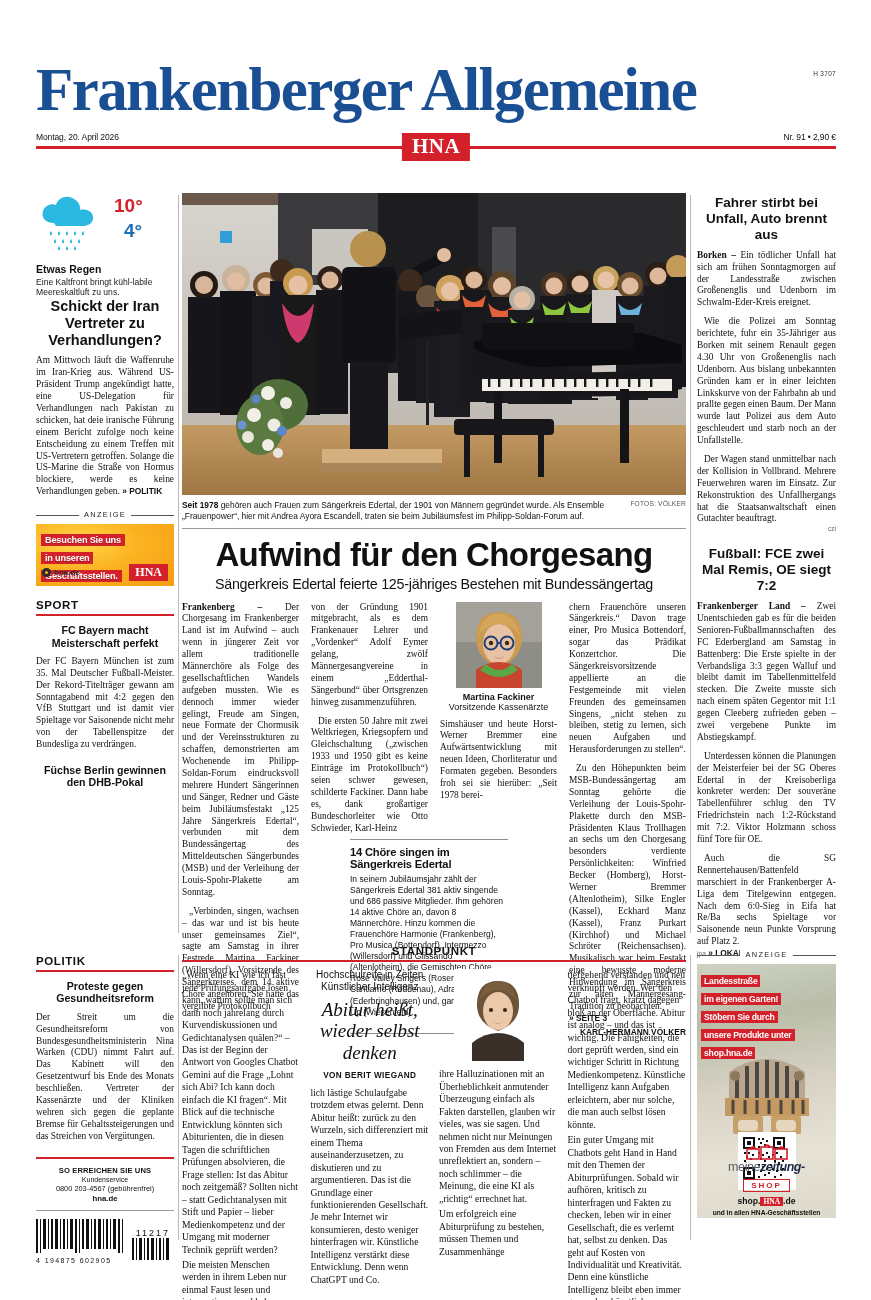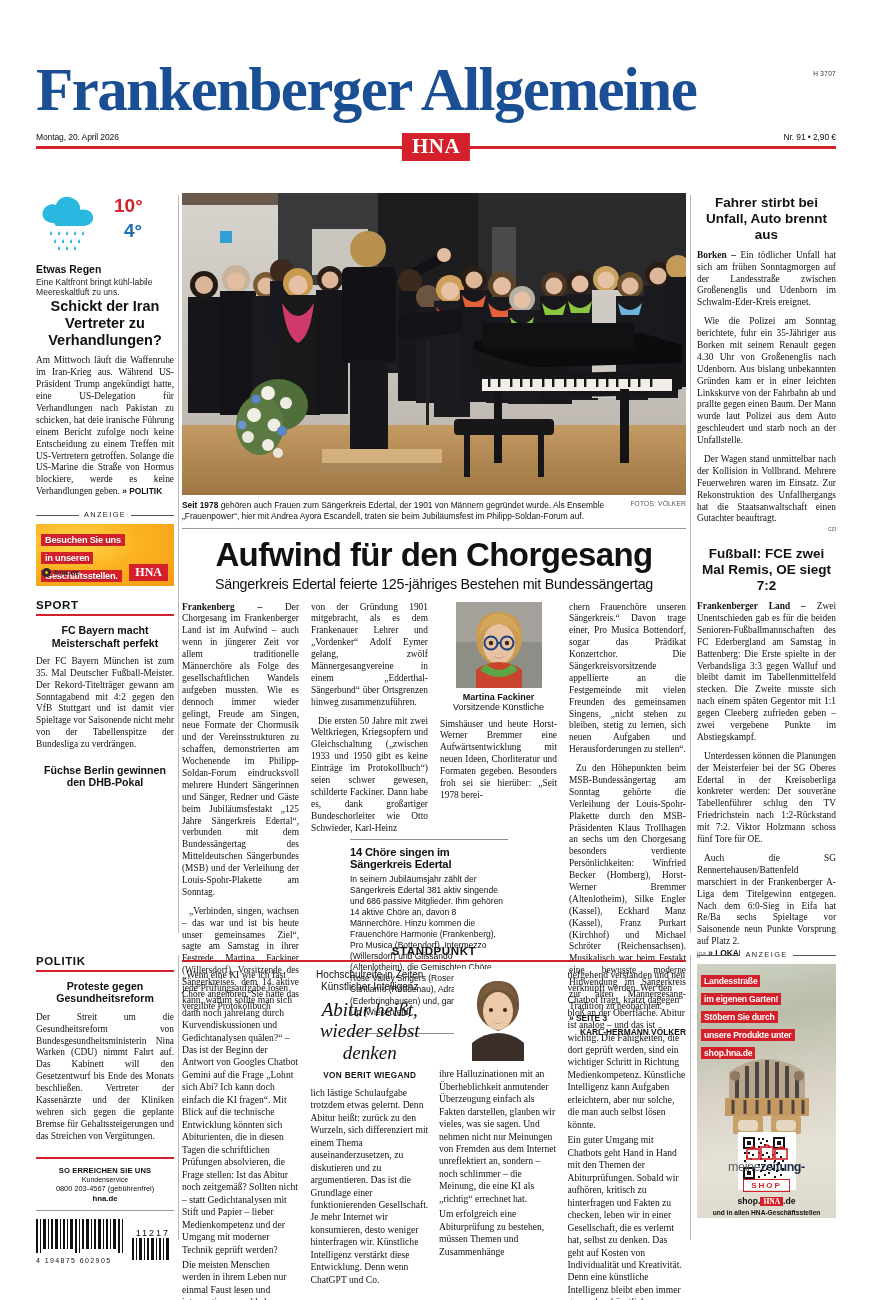--- a/index.html
+++ b/index.html
@@ -104,21 +104,21 @@
 
   
   .ad-garden{margin-top:5px;height:254px;position:relative;overflow:hidden;
     background:linear-gradient(170deg,#cdd3c4 0%,#b9bda9 22%,#d7d2c4 48%,#e6e2d6 74%,#dcd8cb 100%);}
   .gl{display:inline-block;background:#d4202a;color:#fff;font-family:"Liberation Sans",sans-serif;
     font-weight:bold;font-size:8.6px;padding:1px 3px;margin:0 0 1px 4px;letter-spacing:-.2px;}
   .chair{position:absolute;left:50%;transform:translateX(-50%);top:78px;width:104px;height:98px;}
   .qr{position:absolute;left:50%;transform:translateX(-50%);top:168px;width:52px;height:52px;background:#fff;padding:3px;}
   .mz-shop{position:absolute;left:0;right:0;bottom:26px;text-align:center;}
   .mz-word{font-family:"Liberation Sans",sans-serif;font-size:12.5px;color:#5a5f66;letter-spacing:-.4px;}
-  .mz-word b{color:#1d2a44;}
+  .mz-word b{color:#1d2a44;font-style:italic;}
   .shop-pill{display:inline-block;border:1.4px solid #d4202a;color:#d4202a;font-family:"Liberation Sans",sans-serif;
     font-weight:bold;font-size:8px;letter-spacing:2px;padding:1px 7px;margin-top:1px;}
   .ad-foot1{position:absolute;left:0;right:0;bottom:12px;text-align:center;font-family:"Liberation Sans",sans-serif;font-weight:bold;font-size:8.6px;color:#111;}
   .mini-hna{background:#d4202a;color:#fff;font-family:"Liberation Serif",serif;font-weight:bold;font-size:7.5px;padding:0 3px;}
   .ad-foot2{position:absolute;left:0;right:0;bottom:2px;text-align:center;font-family:"Liberation Sans",sans-serif;font-weight:bold;font-size:6.6px;color:#111;}
 
   
   .contact{text-align:center;margin-top:7px;}
   .contact .t1{font-family:"Liberation Sans",sans-serif;font-weight:bold;font-size:7.6px;letter-spacing:.1px;}
   .contact .t2{font-family:"Liberation Sans",sans-serif;font-size:7px;margin-top:1px;}
@@ -394,21 +394,21 @@
             <circle cx="51" cy="41" r="6.5" fill="none" stroke="#1f3f7a" stroke-width="2"></circle>
             <line x1="41.5" y1="41" x2="44.5" y2="41" stroke="#1f3f7a" stroke-width="2"></line>
             <circle cx="35" cy="41" r="2.2" fill="#3b2a18"></circle>
               <circle cx="51" cy="41" r="2.2" fill="#3b2a18"></circle>
             <path d="M37 54 q6 4 12 0 q-6 5 -12 0z" fill="#b5604f"></path>
             <path d="M20 68 q10 -8 23 -8 q13 0 23 8 l0 18 l-46 0z" fill="#c8442f"></path>
             <path d="M30 62 q13 12 26 0 l6 6 q-19 14 -38 0z" fill="#5aa845"></path>
           </svg>
         </div>
         <div class="port-name">Martina Fackiner</div>
-        <div class="port-role">Vorsitzende Künstliche</div>
+        <div class="port-role">Vorsitzende Kassenärzte</div>
         <div class="body-txt">Simshäuser und heute Horst-Werner Bremmer eine Aufwärtsentwicklung mit neuen Ideen, Chorliteratur und Formaten gegeben. Besonders froh sei sie hierüber: „Seit 1978 berei-</div>
       </div>
 
       <div class="c">
         <div class="body-txt" style="margin-top:0;">chern Frauenchöre unseren Sängerkreis.“ Davon trage einer, Pro Musica Bottendorf, sogar das Prädikat Konzertchor. Die Sängerkreisvorsitzende appellierte an die Festgemeinde mit vielen Freunden des gemeinsamen Singens, „nicht stehen zu bleiben, stetig zu lernen, sich neuen Aufgaben und Herausforderungen zu stellen“.</div>
         <div class="body-txt"><span class="ind">Zu den Höhepunkten beim MSB-Bundessängertag am Sonntag gehörte die Verleihung der Louis-Spohr-Plakette durch den MSB-Präsidenten Klaus Trollhagen an sechs um den Chorgesang besonders verdiente Persönlichkeiten: Winfried Becker (Homberg), Horst-Werner Bremmer (Altenlotheim), Silke Engler (Kassel), Eckhard Manz (Kassel), Franz Purkart (Kirchhof) und Michael Schröter (Reichensachsen). Musikalisch war beim Festakt eine bewusste moderne Hinwendung im Sängerkreis zur alten Männergesang-Tradition zu beobachten.</span> <span class="ref">» SEITE 3</span></div>
         <div class="ref" style="text-align:right;margin-top:2px;">KARL-HERMANN VÖLKER</div>
       </div>
     </div>
 

